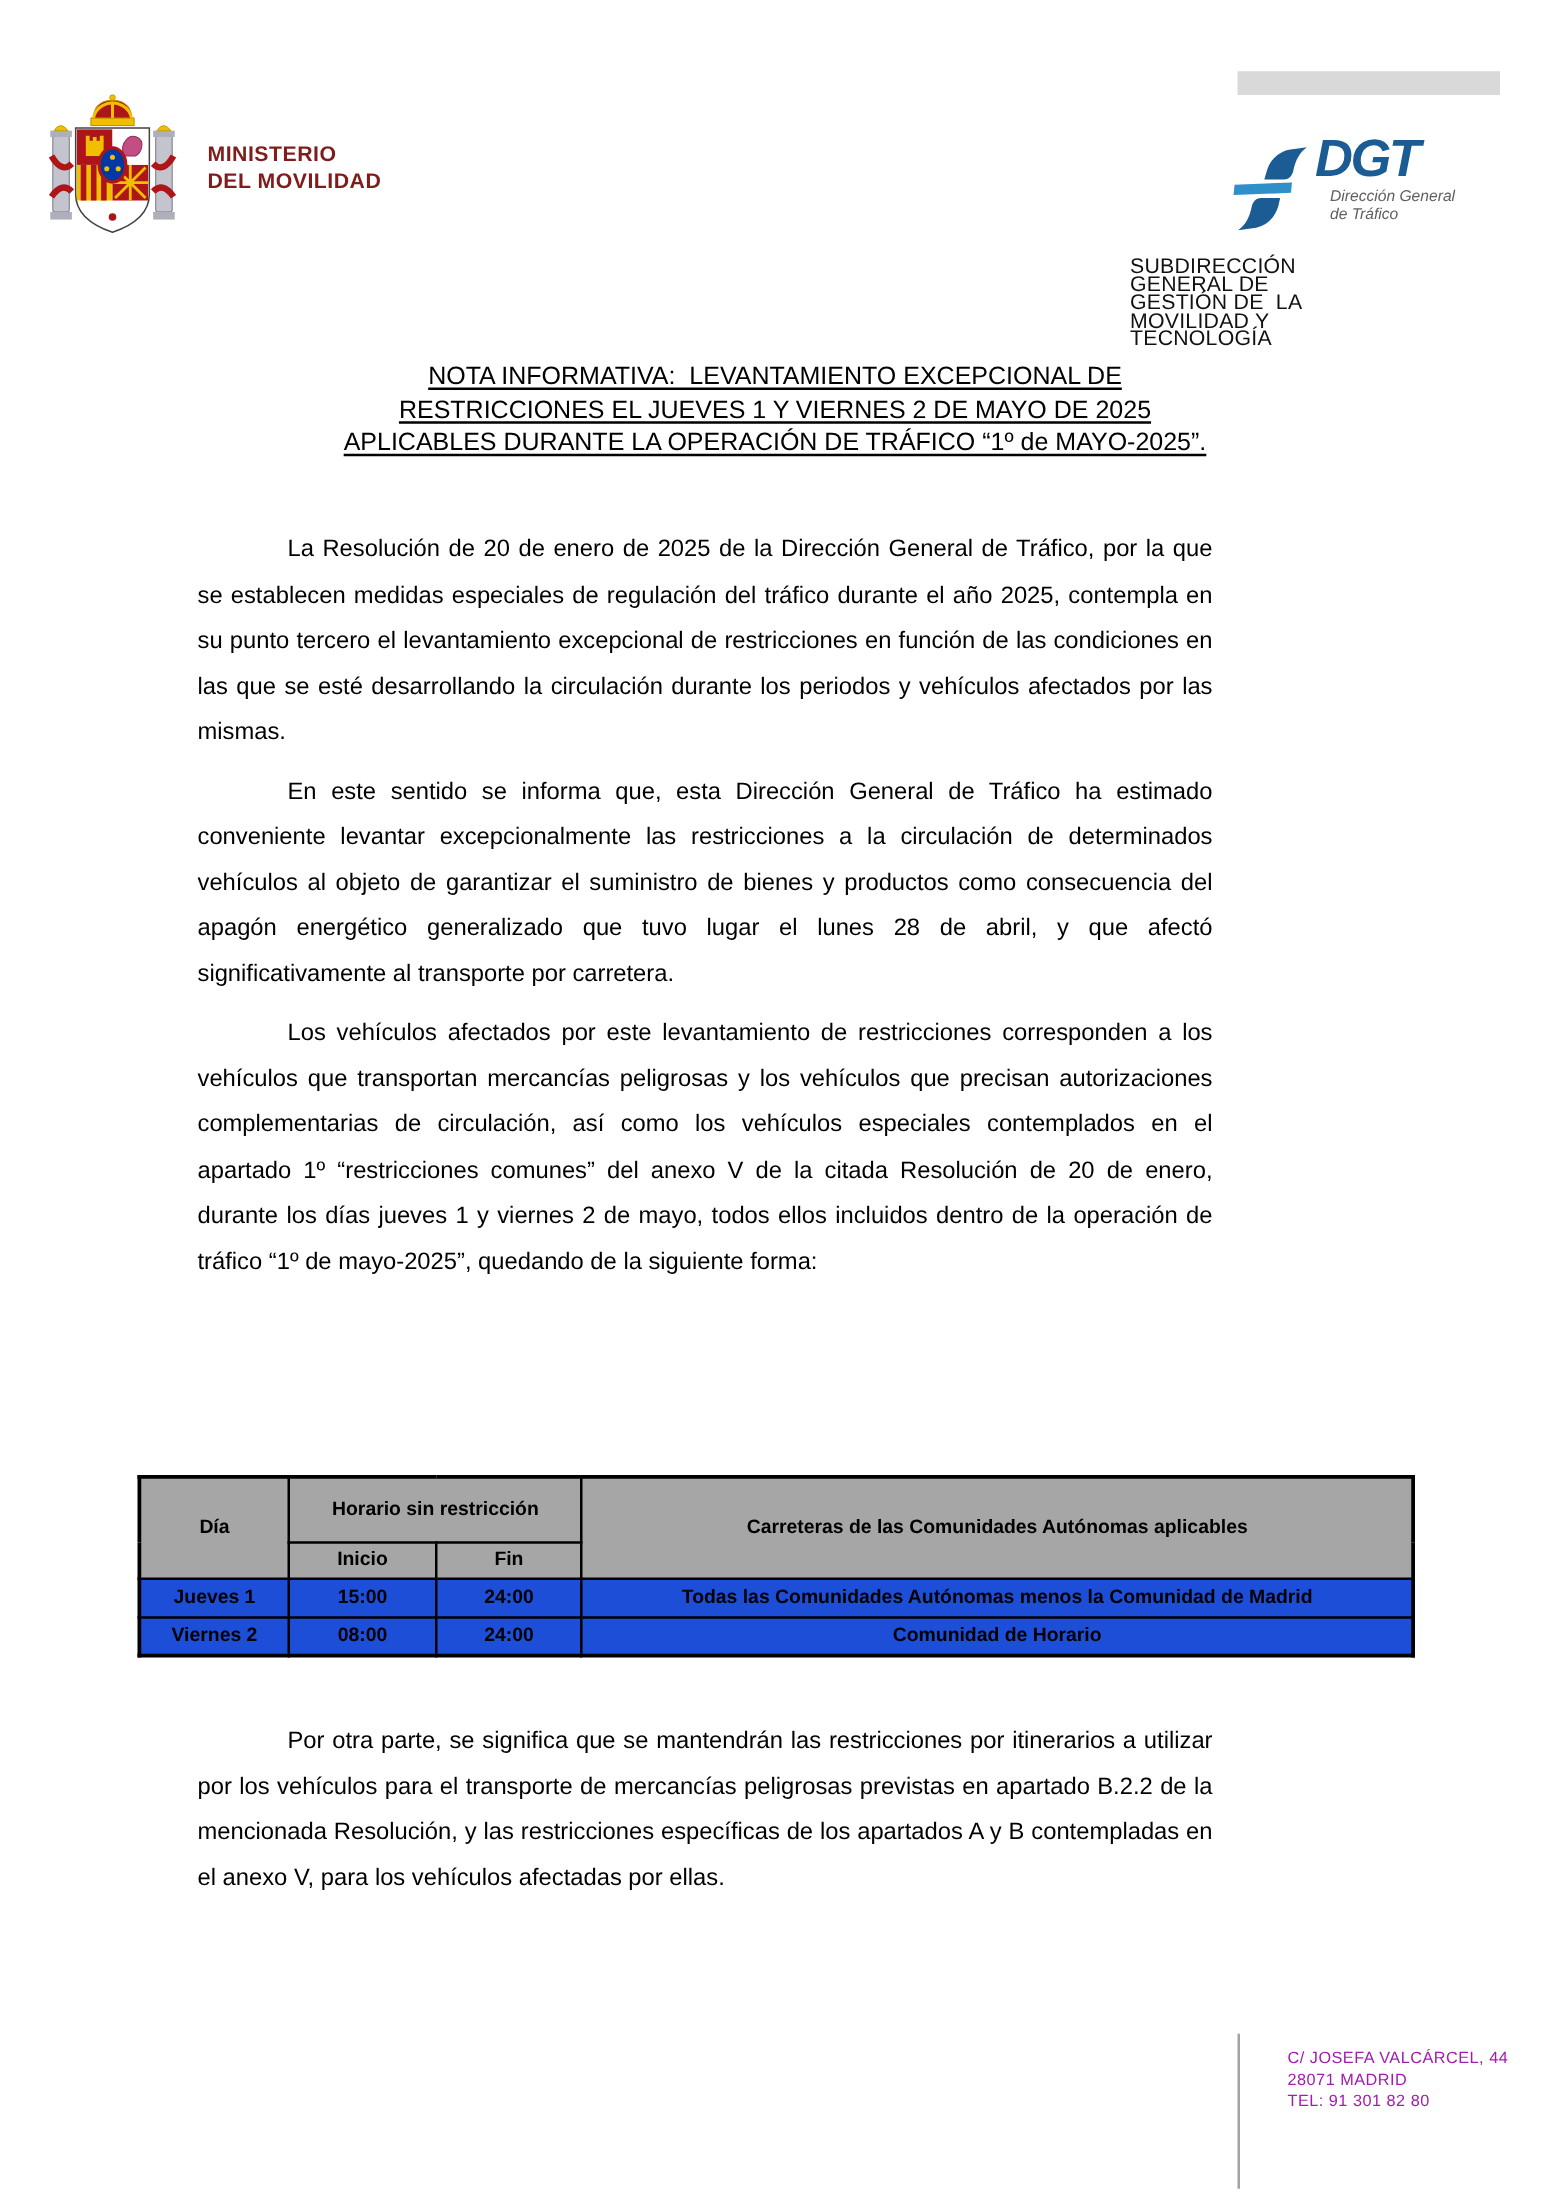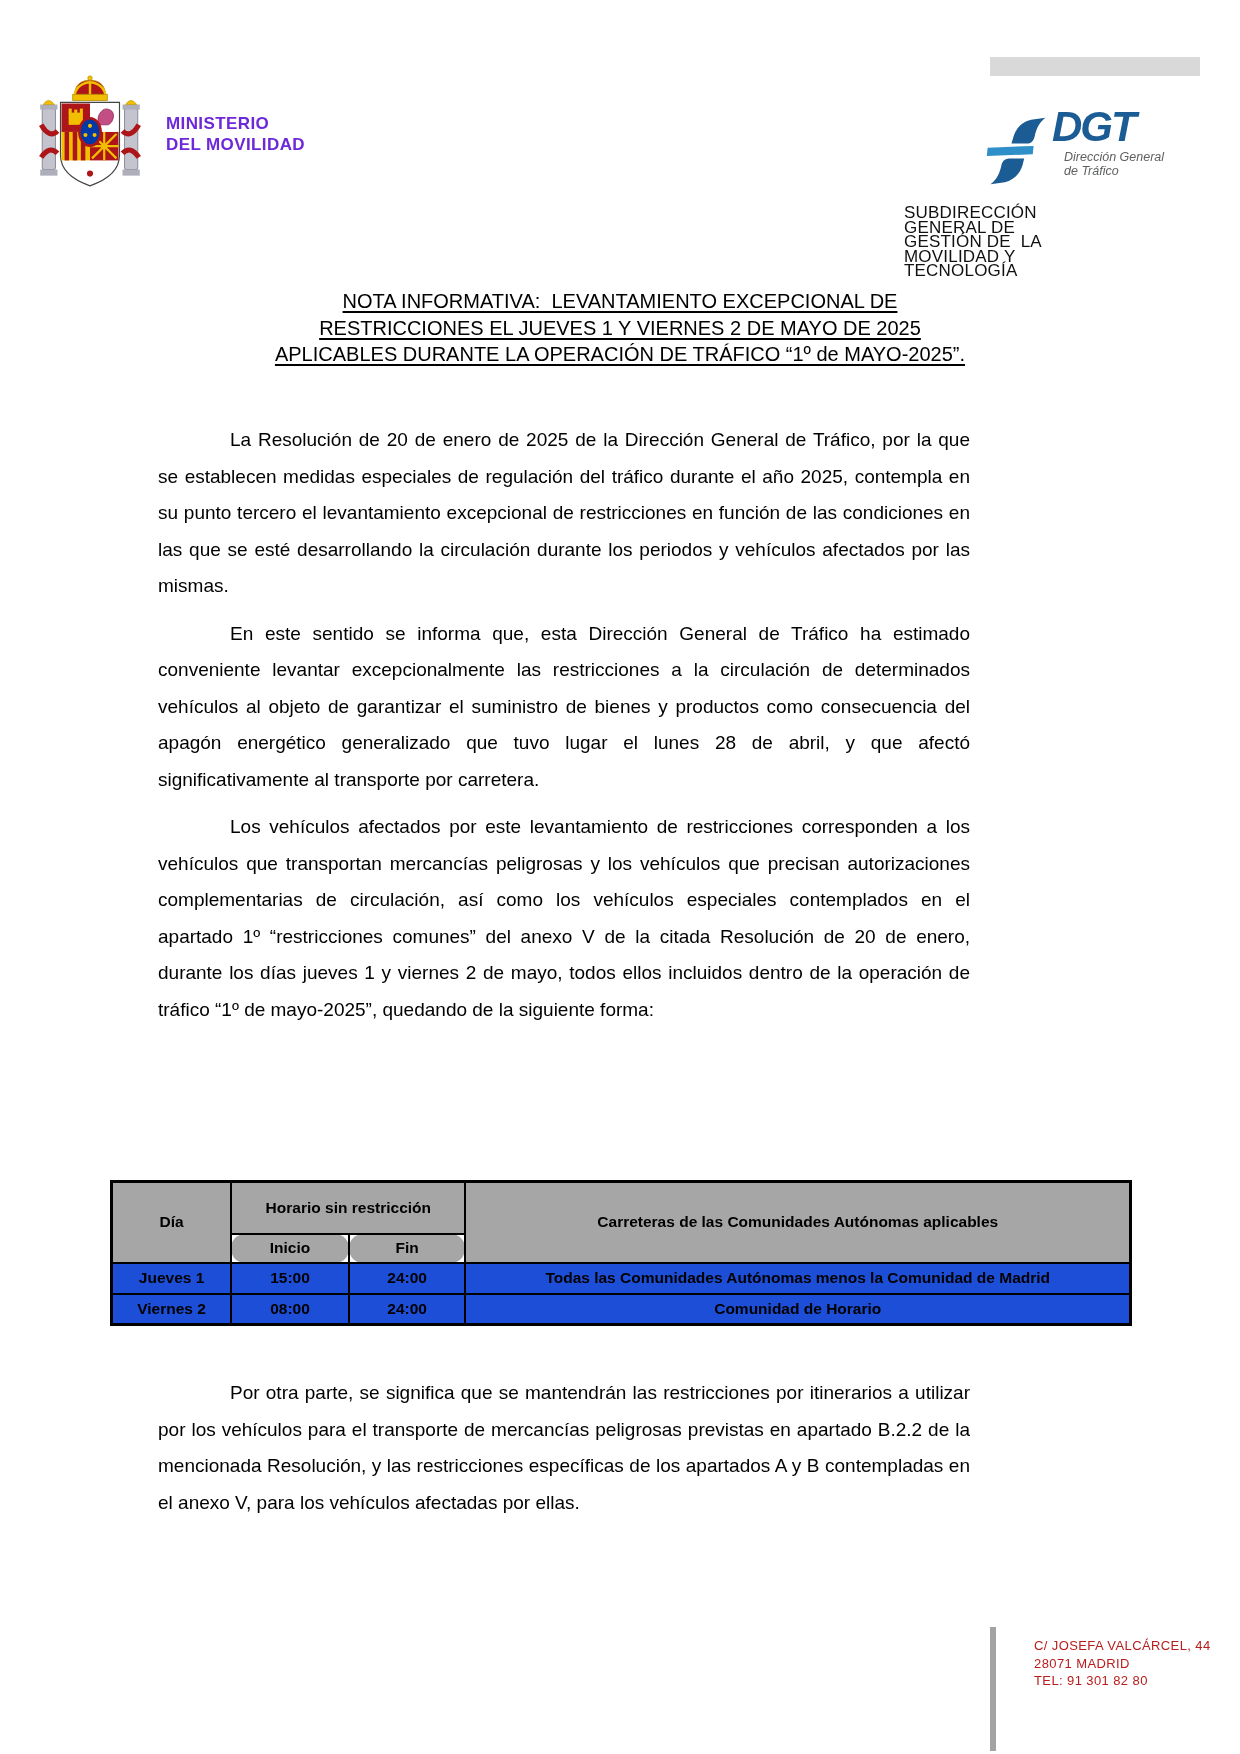--- a/index.html
+++ b/index.html
@@ -4,21 +4,21 @@
 <style>
   * { margin:0; padding:0; box-sizing:border-box; }
   html,body { background:#ffffff; }
   body { font-family:"Liberation Sans", sans-serif; color:#000; }
   .page { position:relative; width:1240px; height:1754px; background:#fff; overflow:hidden; margin:0 auto; }
 
   
   .graybar { position:absolute; left:990px; top:57px; width:210px; height:19px; background:#d9d9d9; }
   .coat { position:absolute; left:38px; top:72px; width:104px; height:126px; }
   .ministry { position:absolute; left:166px; top:113px; font-size:17px; font-weight:bold;
-              line-height:21px; letter-spacing:0.4px; color:#6d28d9; }
+              line-height:21px; letter-spacing:0.4px; color:#7f1d1d; }
   .dgt-wrap { position:absolute; left:986px; top:106px; display:flex; align-items:flex-start; }
   .dgt-symbol { width:64px; height:82px; margin-top:4px; }
   .dgt-textcol { margin-left:2px; }
   .dgt-acronym { font-size:42px; line-height:42px; font-weight:bold; font-style:italic;
                  color:#1b5c94; letter-spacing:-2px; }
   .dgt-tagline { font-size:12.5px; line-height:14px; font-style:italic; color:#5f6062; margin-top:2px;margin-left:12px; }
   .subdir { position:absolute; left:904px; top:206px; width:210px; font-size:17px;
             line-height:14.5px; color:#111; letter-spacing:0.2px; }
 
   
@@ -34,27 +34,27 @@
   .b1 p + p { margin-top:11px; }
   .b2 { top:1375px; }
 
   
   .tblwrap { position:absolute; left:110px; top:1180px; width:1022px; }
   table.restric { width:100%; border-collapse:collapse; border:3px solid #000;
                   font-size:15.5px; font-weight:bold; table-layout:fixed; }
   table.restric th, table.restric td { border:2px solid #000; text-align:center; vertical-align:middle; padding:1px 4px; }
   table.restric thead th { background:#a6a6a6; }
   tr.hrow1 th { height:52px; }
-  tr.hrow2 th { height:29px;border-radius:14px; }
+  tr.hrow2 th { height:29px; }
   tr.drow td { height:31px; background:#1d4ed8; }
   td.roads-left { text-align:left; padding-left:8px;margin-left:20px; }
 
   
-  .footer { position:absolute; left:990px; top:1627px; height:124px; border-left:6px solid #a3a3a3;
-            padding:10px 0 0 38px; font-size:13px; line-height:17.5px; color:#b91c1c; letter-spacing:0.4px; }
+  .footer { position:absolute; left:990px; top:1627px; height:124px; border-left:2px solid #a3a3a3;
+            padding:10px 0 0 38px; font-size:13px; line-height:17.5px; color:#a21caf; letter-spacing:0.4px; }
 </style>
 </head>
 <body>
 
 <div class="page">
 
   <div class="graybar"></div>
 
   <div class="coat">
     <svg viewBox="0 0 102 124" width="104" height="126" xmlns="http://www.w3.org/2000/svg">

